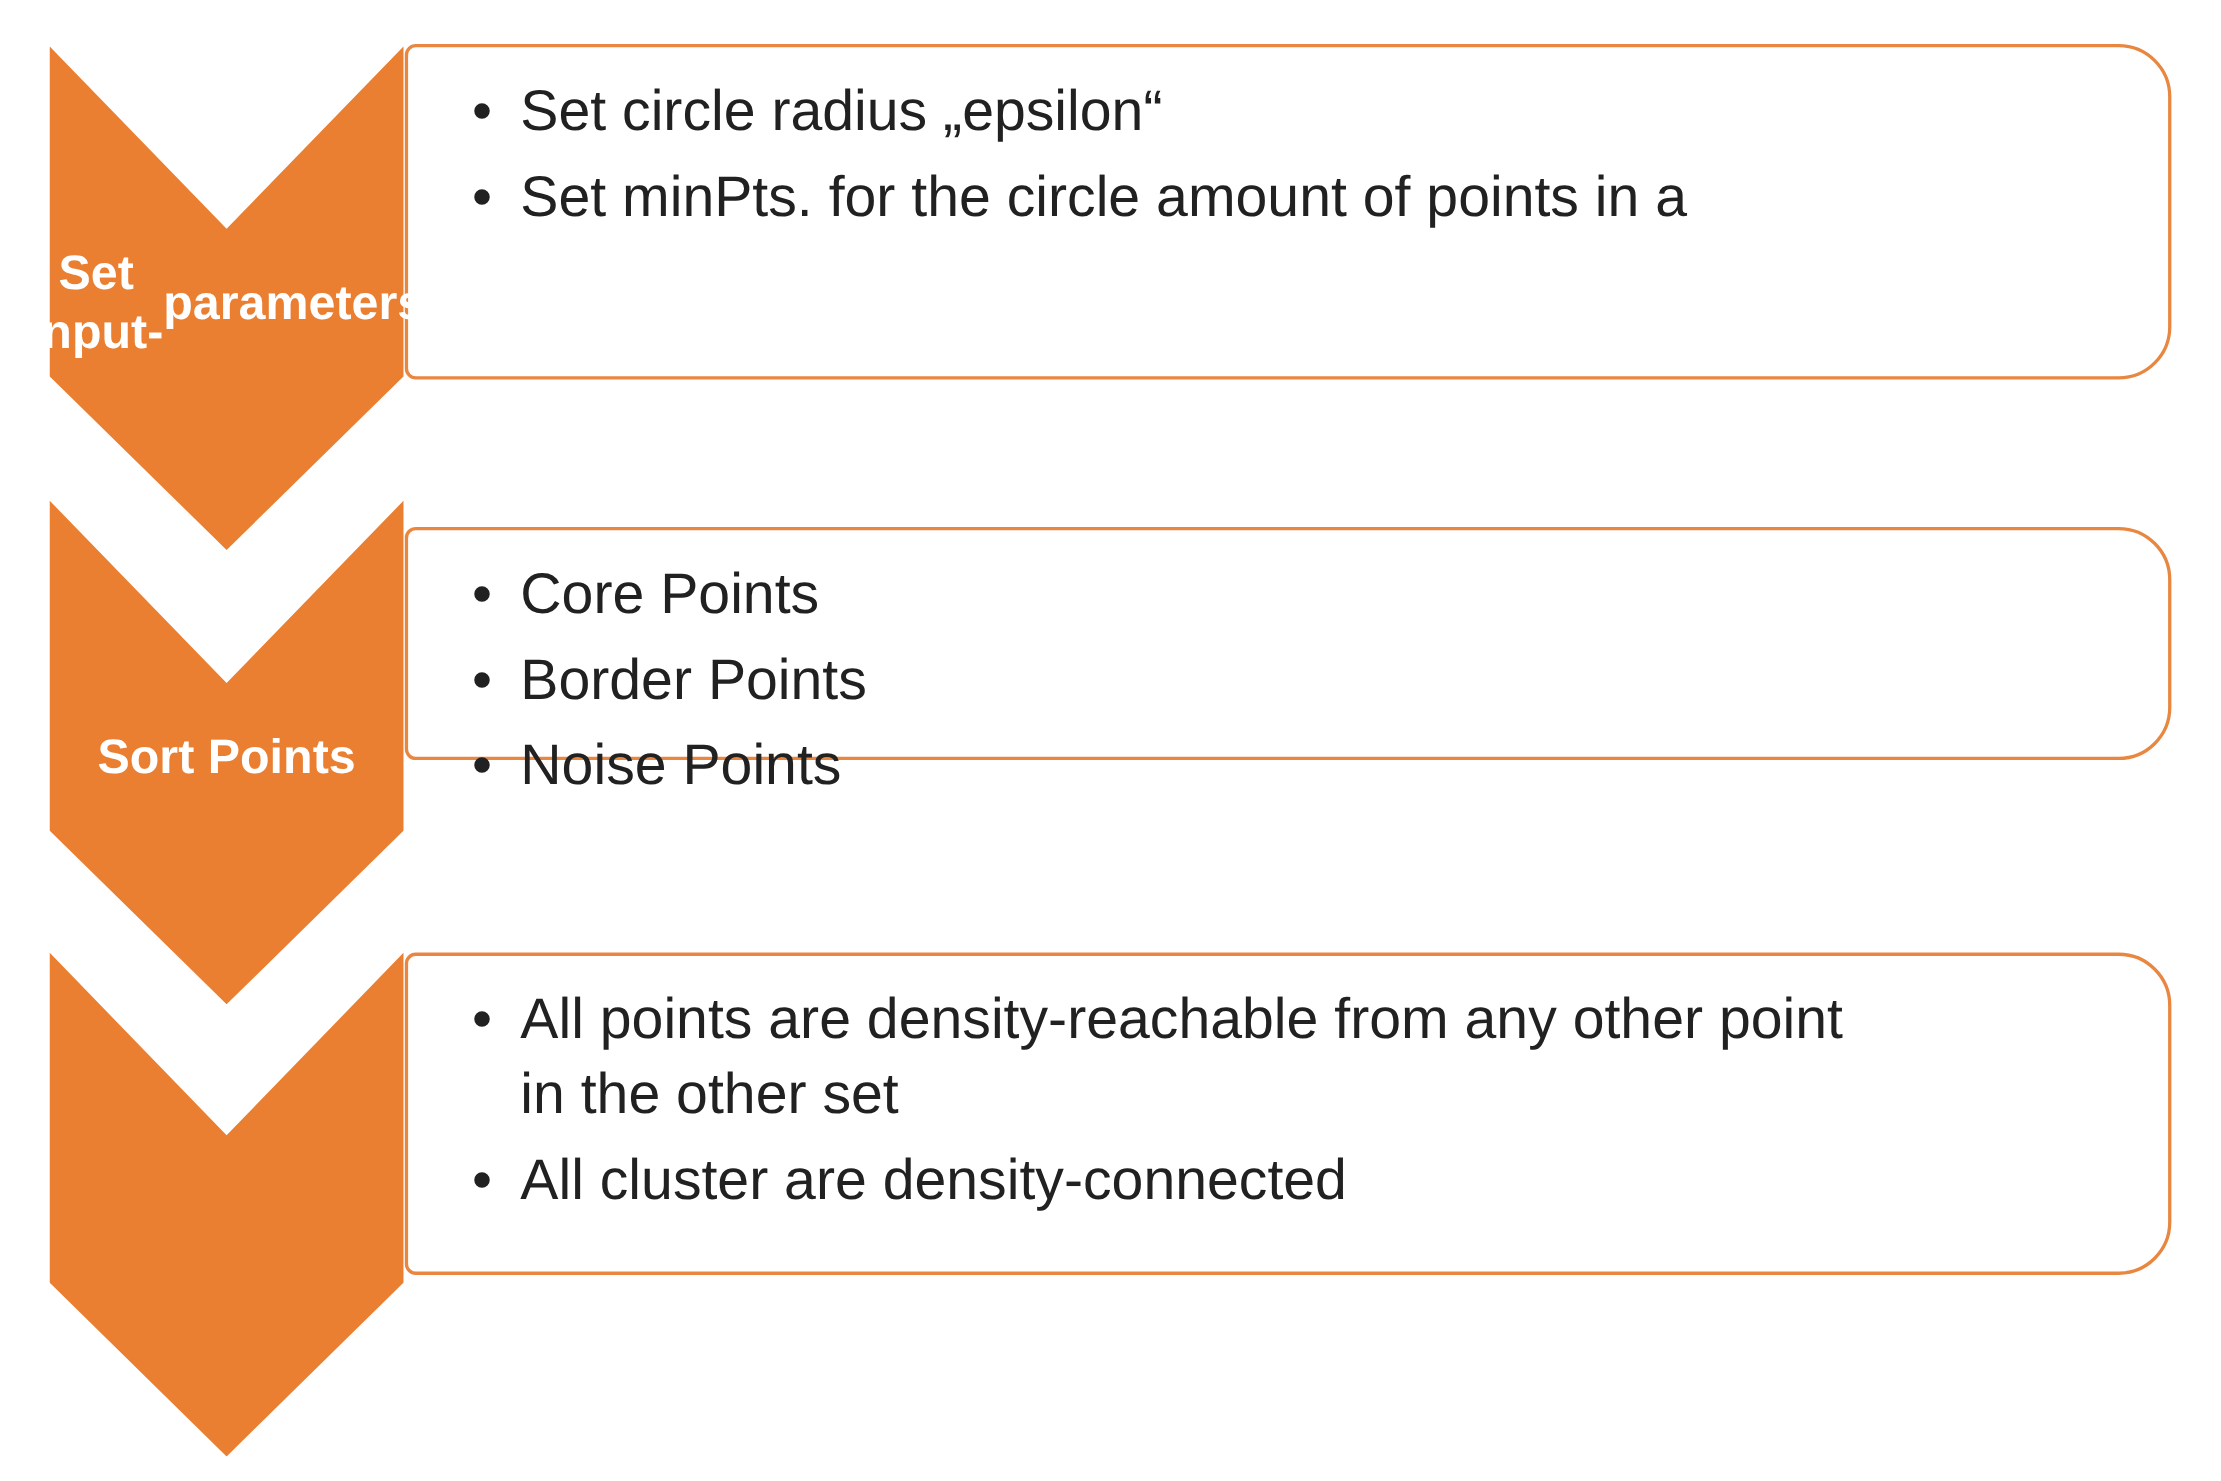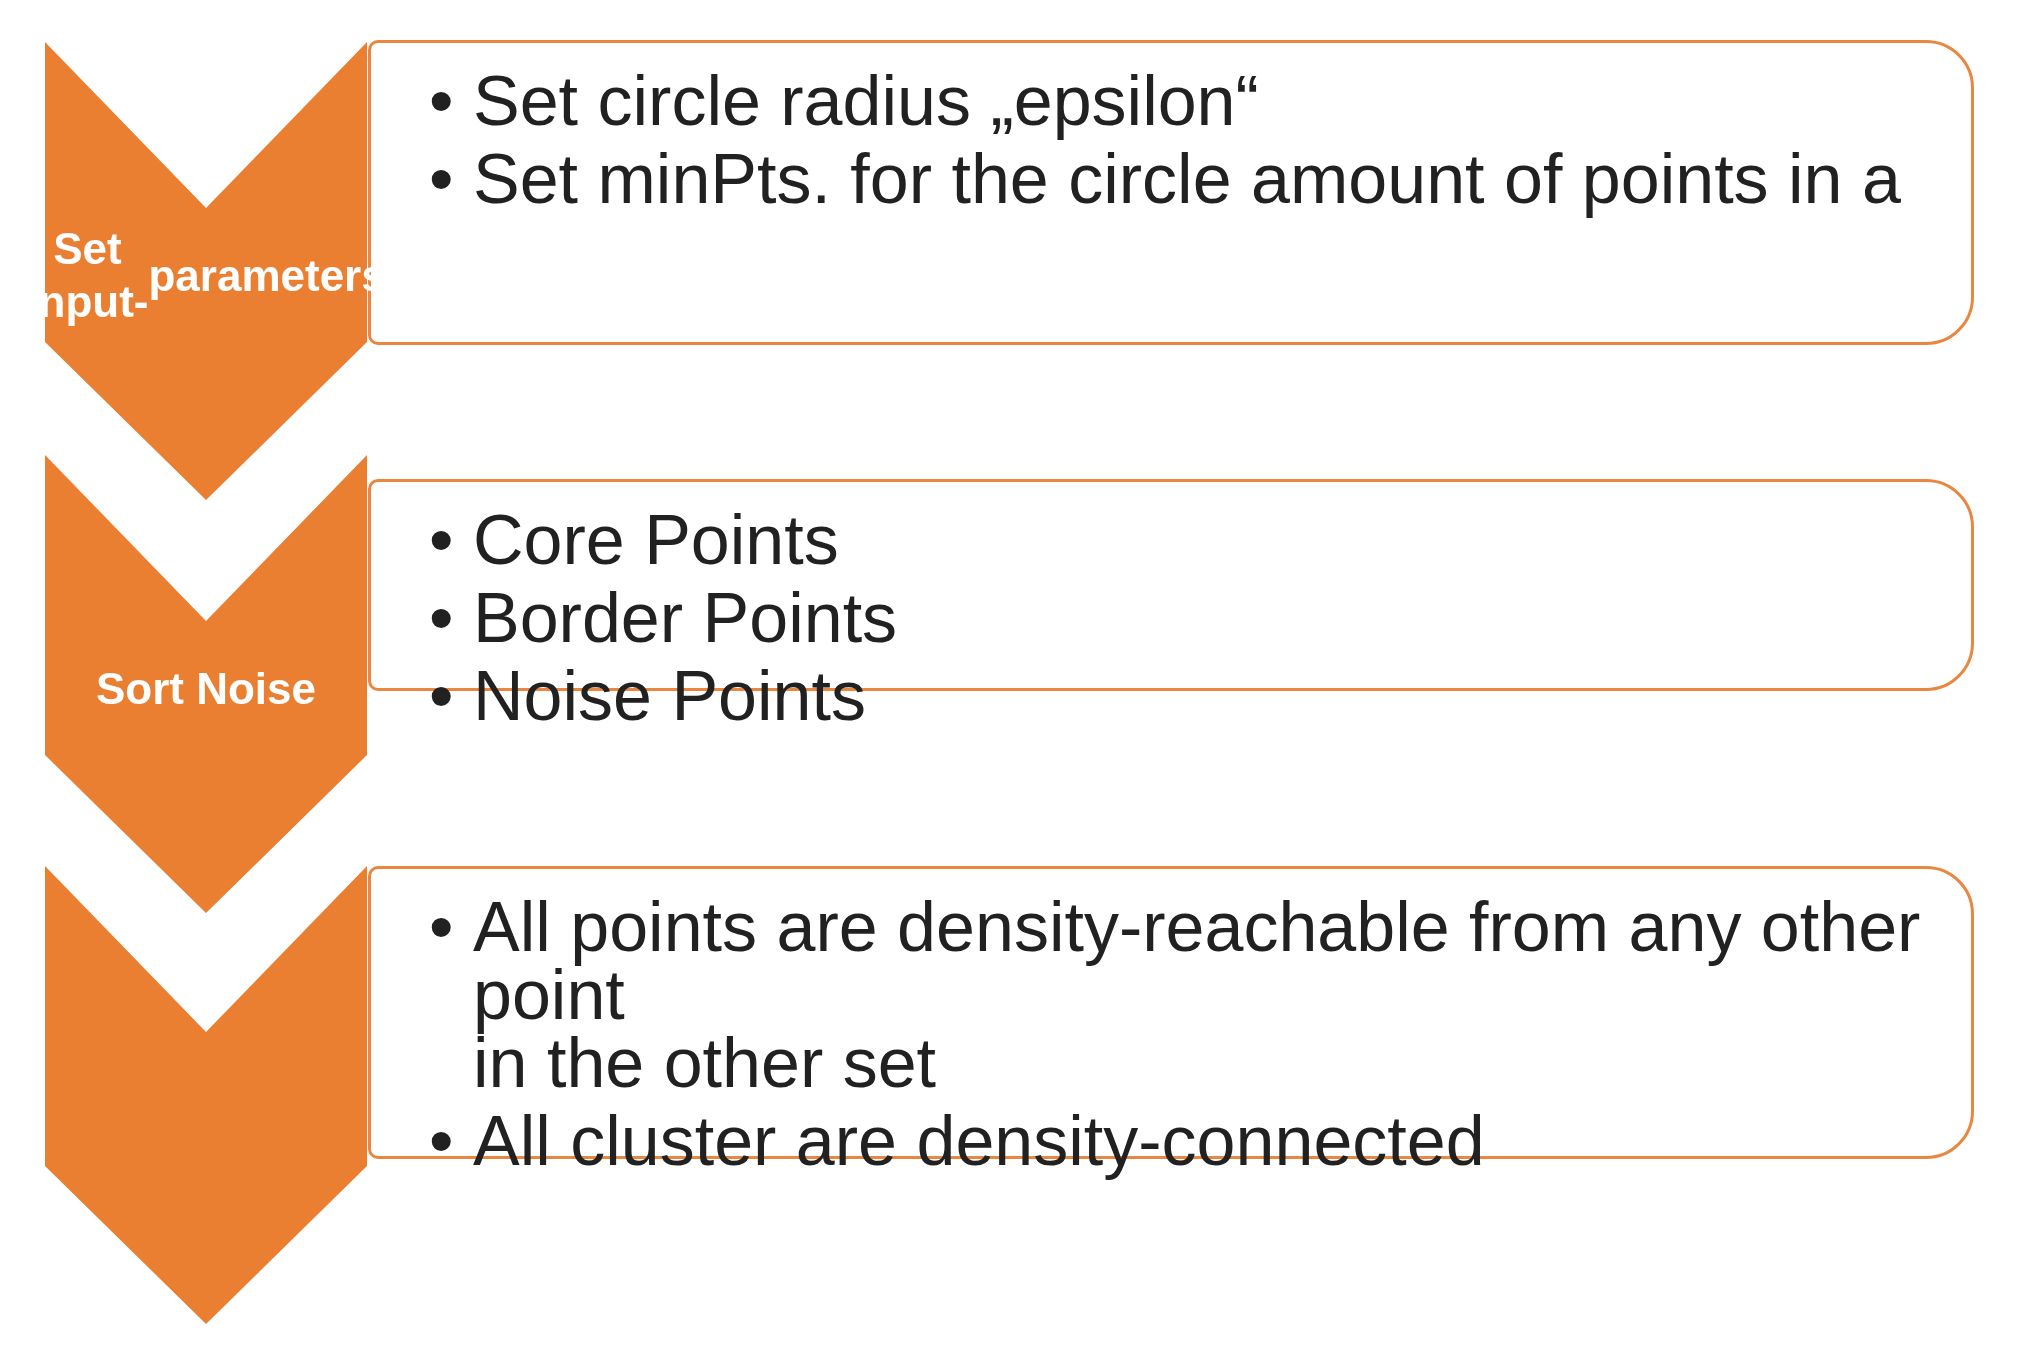--- a/index.html
+++ b/index.html
@@ -24,21 +24,21 @@
   
   .box{
     position:absolute;left:368px;width:1606px;box-sizing:border-box;
     background:#ffffff;
     border:3px solid var(--box_border,#E98740);
     border-radius:10px 48px 48px 10px;
     padding:24px 40px 0 56px;
   }
   ul.bullets{
     list-style:none;margin:0;padding:0;
-    font-size:70px;line-height:68px;
+    font-size:52px;line-height:68px;
     color:var(--bullet_text,#212121);
   }
   ul.bullets li{position:relative;padding-left:46px;margin-bottom:10px;}
   ul.bullets li::before{content:"\2022";position:absolute;left:2px;top:0;}
   ul.bullets .ln{display:block;}
 </style>
 </head>
 <body>
 
 <div class="stage">
@@ -71,21 +71,21 @@
       </li>
       <li>
         <span class="ln">Noise Points</span>
       </li>
     </ul>
   </div>
   <svg class="chevron" style="top:455px;" viewBox="0 0 322 458" aria-hidden="true">
     <polygon points="0,0 161,166 322,0 322,300 161,458 0,300"></polygon>
   </svg>
   <div class="chevron-label" style="top:621px;">
-    <span class="ln">Sort Noise</span>
+    <span class="ln">Sort Points</span>
   </div>
 
   <div class="box" style="top:866px;height:293px;">
     <ul class="bullets">
       <li>
         <span class="ln">All points are density-reachable from any other point</span>
         <span class="ln">in the other set</span>
       </li>
       <li>
         <span class="ln">All cluster are density-connected</span>

